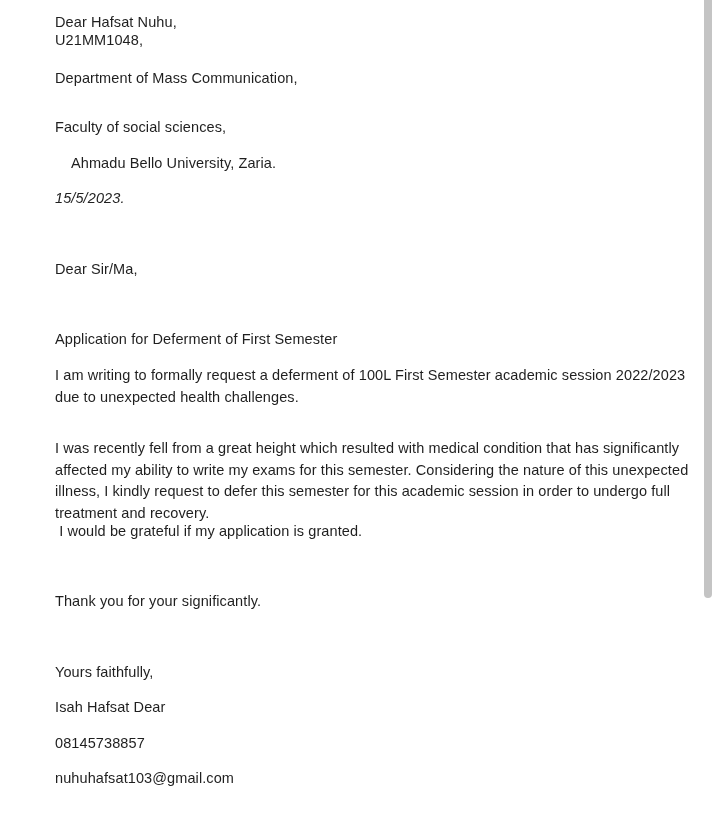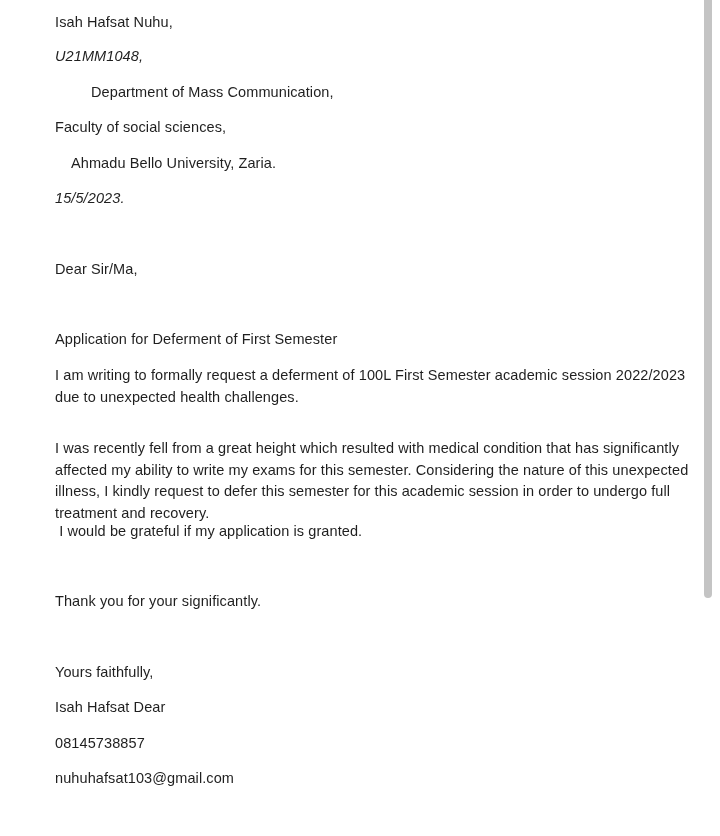--- a/index.html
+++ b/index.html
@@ -60,23 +60,23 @@
       background: #c4c4c4;
       border-radius: 0 0 4px 4px;
     }
   </style>
 </head>
 <body>
 
 <div class="viewer">
   <div class="page">
 
-    <div class="line" style="top:12px;">Isah Hafsat Nuhu,</div>
-    <div class="line" style="top:46px;font-style:italic;">U21MM1048,</div>
-    <div class="line" style="top:82px;margin-left:36px;">Department of Mass Communication,</div>
+    <div class="line" style="top:12px;">Dear Hafsat Nuhu,</div>
+    <div class="line" style="top:30px;">U21MM1048,</div>
+    <div class="line" style="top:68px;">Department of Mass Communication,</div>
     <div class="line" style="top:117px;">Faculty of social sciences,</div>
     <div class="line" style="top:153px;margin-left:16px;">Ahmadu Bello University, Zaria.</div>
     <div class="line" style="top:188px;font-style:italic;">15/5/2023.</div>
 
     <div class="line" style="top:259px;">Dear Sir/Ma,</div>
 
     <div class="line" style="top:329px;">Application for Deferment of First Semester</div>
 
     <div class="para" style="top:365px;">I am writing to formally request a deferment of 100L First Semester academic session 2022/2023 due to unexpected health challenges.</div>
     <div class="para" style="top:438px;">I was recently fell from a great height which resulted with medical condition that has significantly affected my ability to write my exams for this semester. Considering the nature of this unexpected illness, I kindly request to defer this semester for this academic session in order to undergo full treatment and recovery.</div>

